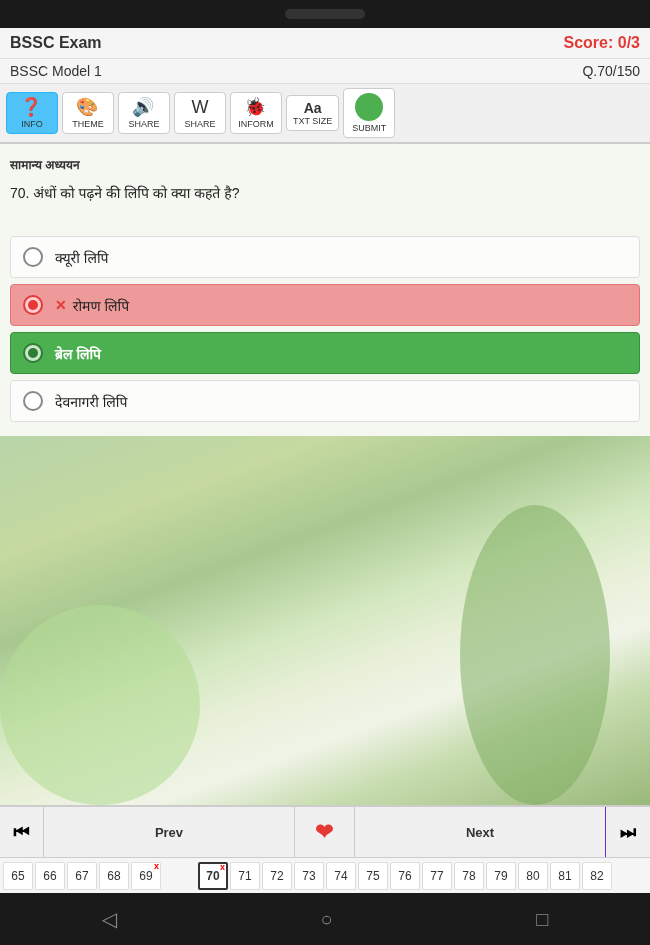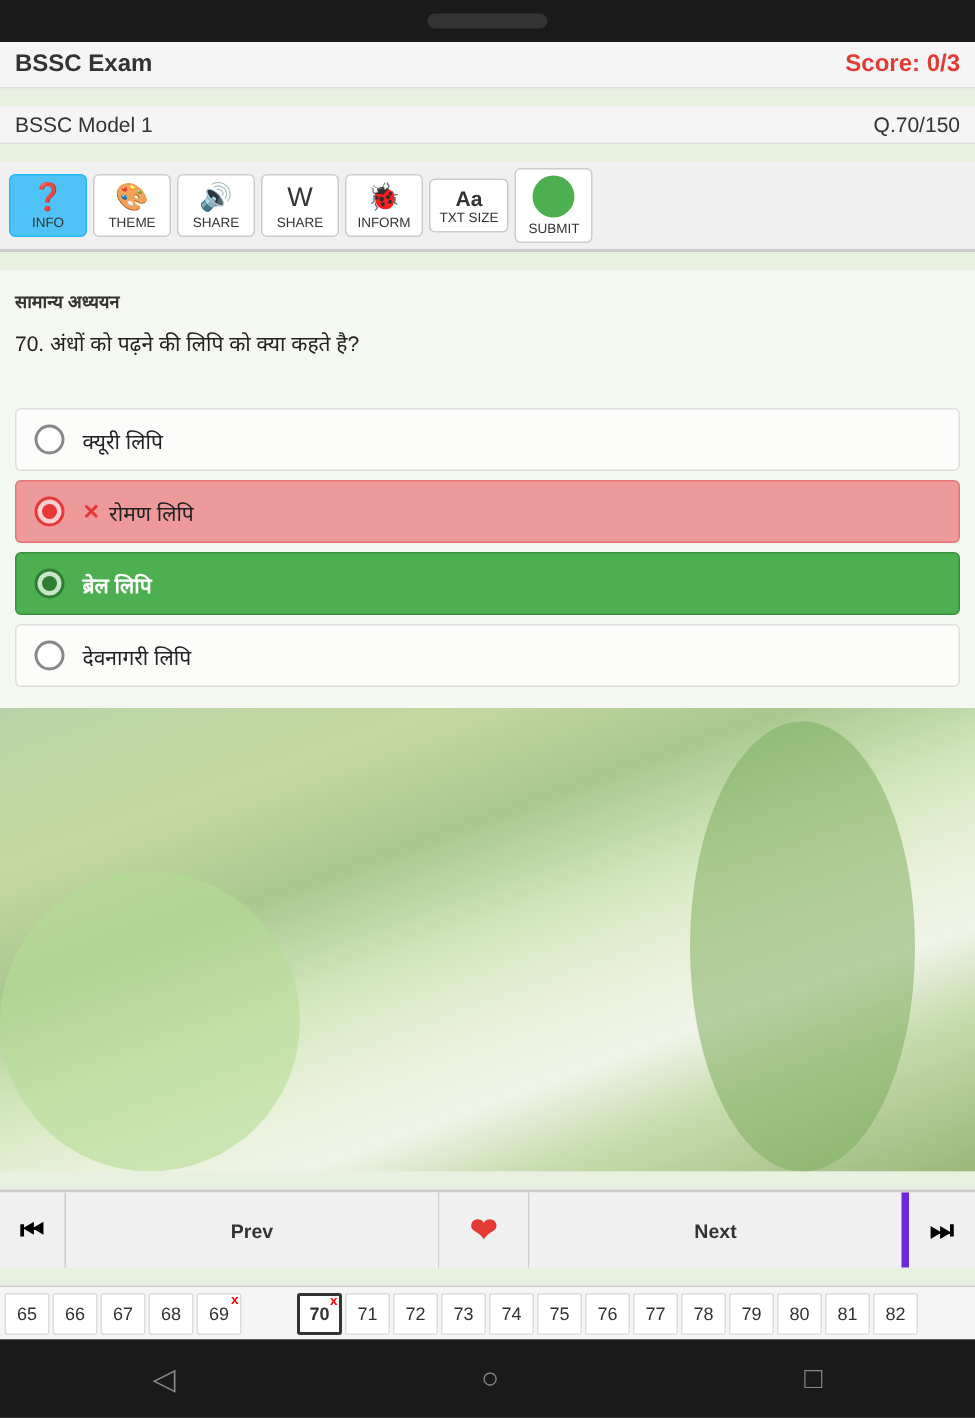--- a/index.html
+++ b/index.html
@@ -35,21 +35,20 @@
       background: #333;
       border-radius: 5px;
     }
 
     .screen {
       flex: 1;
       background: #e8f0e0;
       display: flex;
       flex-direction: column;
       overflow: hidden;
-      gap: 12px;
     }
 
     
     .header-top {
       background: #f5f5f5;
       padding: 6px 10px;
       display: flex;
       justify-content: space-between;
       align-items: center;
       border-bottom: 1px solid #ddd;
@@ -296,21 +295,21 @@
     .nav-btn.heart-btn {
       width: 60px;
       background: #f0f0f0;
       border-right: 1px solid #ccc;
       font-size: 22px;
     }
 
     .nav-btn.next-btn {
       flex: 1;
       background: #f0f0f0;
-      border-right: 5px solid #6d28d9;
+      border-right: 1px solid #6d28d9;
       color: #333;
     }
 
     .nav-btn.skip-right {
       width: 44px;
       background: #f0f0f0;
       font-size: 18px;
     }
 
     

